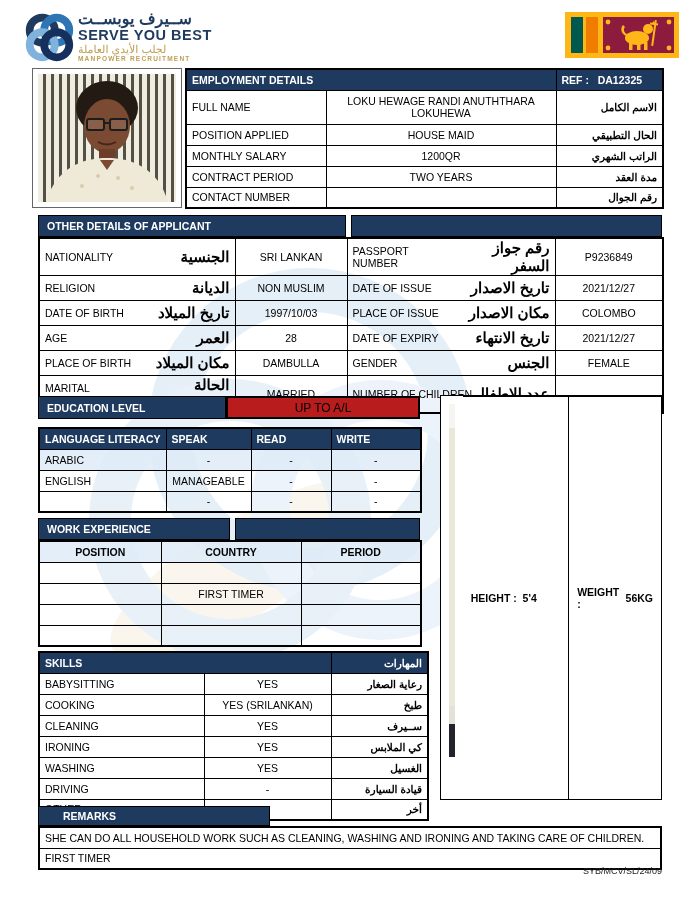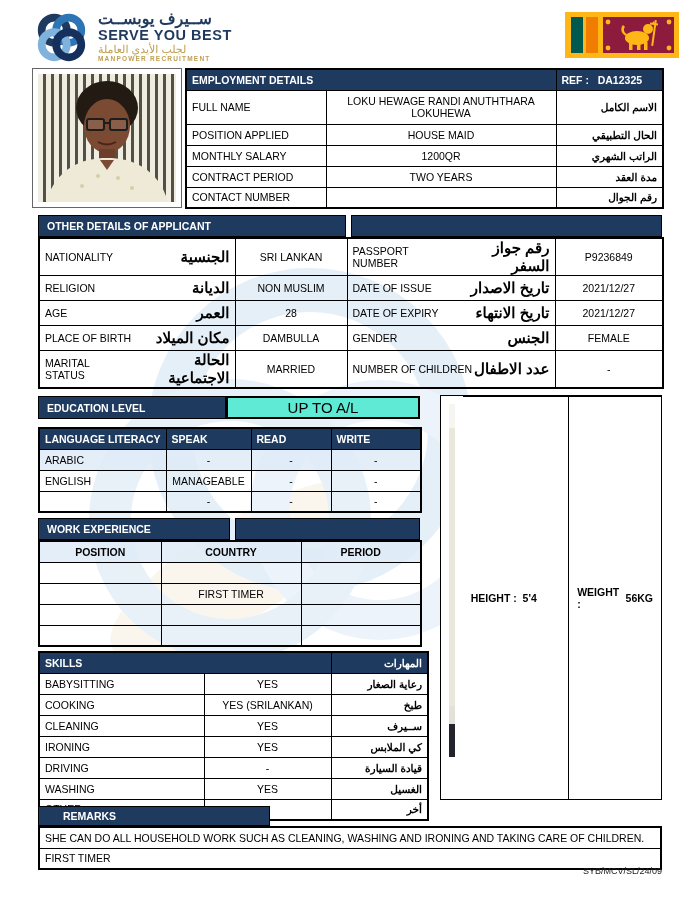--- a/index.html
+++ b/index.html
@@ -4,21 +4,21 @@
 <style>
   * { margin:0; padding:0; box-sizing:border-box; }
   body { background:#fff; font-family:"Liberation Sans", sans-serif; }
   .page { position:relative; width:690px; height:903px; background:#ffffff; overflow:hidden; }
 
   .wm { position:absolute; left:80px; top:240px; z-index:0; opacity:.38; }
 
   .abs { position:absolute; z-index:1; }
 
   
-  .logo-wrap { left:32px; top:8px; display:flex; align-items:center; gap:8px; }
+  .logo-wrap { left:20px; top:8px; display:flex; align-items:center; }
   .logo-text { display:flex; flex-direction:column; line-height:1.05; }
   .logo-ar { color:#1F3A5F; font-weight:bold; font-size:16px; }
   .logo-en { color:#1F3A5F; font-weight:bold; font-size:14.5px; letter-spacing:.5px; }
   .logo-ar2 { color:#BFA054; font-size:11px; margin-top:1px; }
   .logo-en2 { color:#BFA054; font-size:6.5px; letter-spacing:1.2px; font-weight:bold; }
 
   .flag { left:565px; top:12px; }
 
   
   table.t { border-collapse:collapse; table-layout:fixed; border:2px solid #000; background:transparent; }
@@ -34,21 +34,21 @@
   
   .portrait { left:32px; top:68px; width:150px; height:140px; border:1px solid #666; background:#fff; padding:5px; }
   .photo-bg { width:100%; height:100%; position:relative; overflow:hidden;
     background:repeating-linear-gradient(90deg,#efece2 0 5px,#55503f 5px 8px); }
 
   
   .barpair { display:flex; gap:5px; }
   .bar { background:#1F3A5F; color:#fff; font-weight:bold; font-size:10.5px; display:flex; align-items:center; padding:0 8px; border:1px solid #000; }
 
   
-  .edu-val { background:#5eead4; border:2px solid #000; font-size:15px; display:flex; align-items:center; justify-content:center; }
+  .edu-val { background:#b91c1c; border:2px solid #000; font-size:12px; display:flex; align-items:center; justify-content:center; }
 
   
   .bodybox { left:440px; top:395px; width:222px; height:405px; border:1px solid #000; background:#fff; display:flex; flex-direction:row; }
   .bodyphoto { margin:8px 8px 0 8px; height:353px; position:relative; overflow:hidden; }
   .hwrow { flex:1; border-top:1px solid #000; display:flex; align-items:center; font-size:10.5px; font-weight:bold; }
   .hwcell { padding:0 8px; height:100%; display:flex; align-items:center; }
   .hwcell.left { width:110px; border-right:1px solid #000; }
 
   .remarks-box td { text-align:left; font-size:10px; height:19px; }
   .footer-code { font-size:9px; color:#222; text-align:right; }
@@ -205,20 +205,36 @@
             <div class="lblflex">
               <span class="en">DATE OF ISSUE</span>
               <span class="ar">تاريخ الاصدار</span>
             </div>
           </td>
       <td class="val">2021/12/27</td>
     </tr>
     <tr style="height:25px;">
       <td>
             <div class="lblflex">
+              <span class="en">DATE OF BIRTH</span>
+              <span class="ar">تاريخ الميلاد</span>
+            </div>
+          </td>
+      <td class="val">1997/10/03</td>
+      <td>
+            <div class="lblflex">
+              <span class="en">PLACE OF ISSUE</span>
+              <span class="ar">مكان الاصدار</span>
+            </div>
+          </td>
+      <td class="val">COLOMBO</td>
+    </tr>
+    <tr style="height:25px;">
+      <td>
+            <div class="lblflex">
               <span class="en">AGE</span>
               <span class="ar">العمر</span>
             </div>
           </td>
       <td class="val">28</td>
       <td>
             <div class="lblflex">
               <span class="en">DATE OF EXPIRY</span>
               <span class="ar">تاريخ الانتهاء</span>
             </div>
@@ -364,28 +380,28 @@
       <td>CLEANING</td>
       <td class="val">YES</td>
       <td class="arab">ســيرف</td>
     </tr>
     <tr style="height:17px;">
       <td>IRONING</td>
       <td class="val">YES</td>
       <td class="arab">كي الملابس</td>
     </tr>
     <tr style="height:17px;">
-      <td>DRIVING</td>
-      <td class="val">-</td>
-      <td class="arab">قيادة السيارة</td>
-    </tr>
-    <tr style="height:17px;">
       <td>WASHING</td>
       <td class="val">YES</td>
       <td class="arab">الغسيل</td>
+    </tr>
+    <tr style="height:17px;">
+      <td>DRIVING</td>
+      <td class="val">-</td>
+      <td class="arab">قيادة السيارة</td>
     </tr>
     <tr style="height:17px;">
       <td>OTHER</td>
       <td class="val">-</td>
       <td class="arab">أخر</td>
     </tr>
   </tbody>
     </table>
 
   <div class="abs bodybox">

